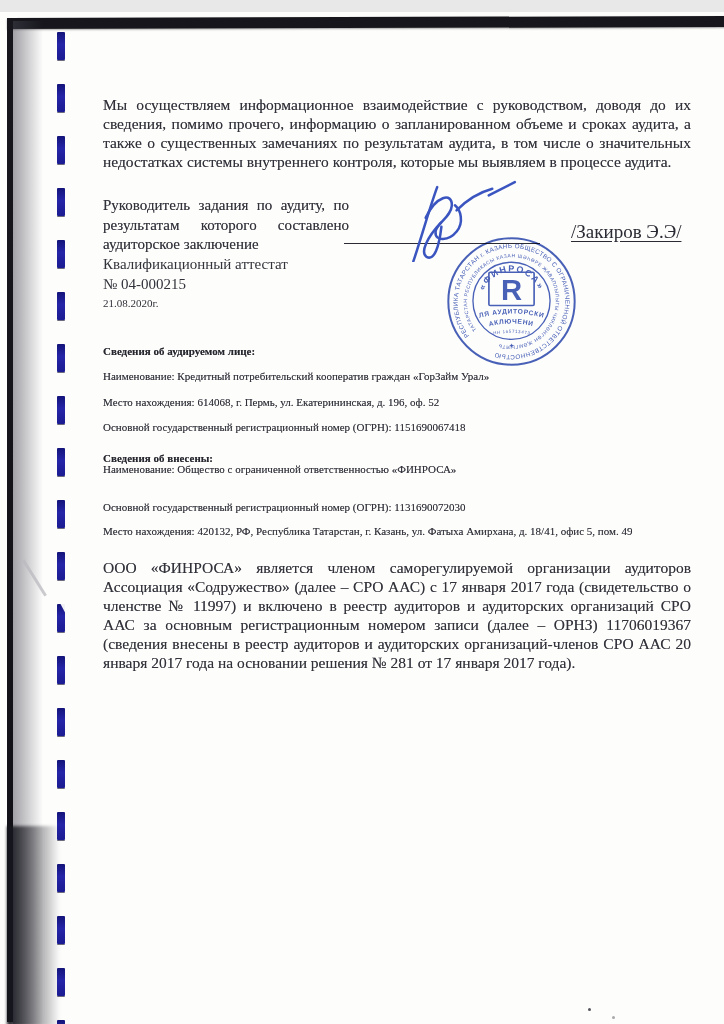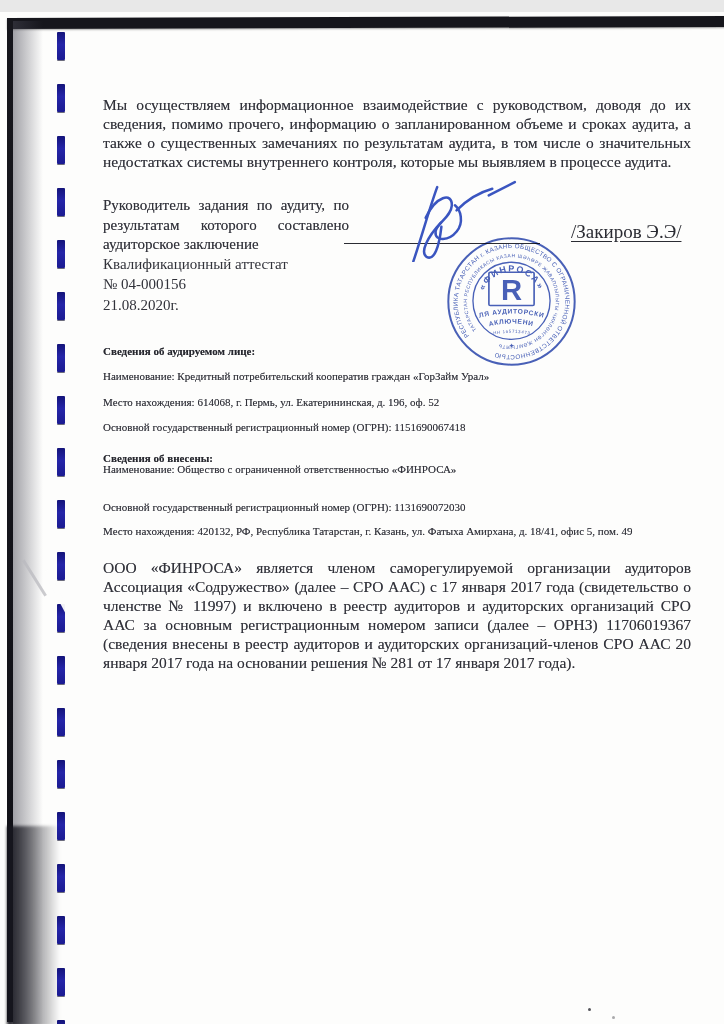--- a/index.html
+++ b/index.html
@@ -21,21 +21,21 @@
   .scratch-white{position:absolute;left:55px;top:556px;width:5px;height:50px;background:#fdfdfc;opacity:.95;transform:rotate(-28deg);z-index:6;}
   .speck{position:absolute;width:3px;height:3px;border-radius:50%;background:#55555c;}
   
   .para{position:absolute;left:103px;width:588px;margin:0;text-align:justify;
     font-size:15.5px;line-height:19px;color:#31323a;text-shadow:0 0 .5px rgba(49,50,58,.55);}
   .tline{position:absolute;left:103px;width:592px;font-size:11px;line-height:19px;color:#31323a;text-shadow:0 0 .5px rgba(49,50,58,.55);}
   .just{text-align:justify;}
   .bold{font-weight:bold;color:#26272e;}
   .sig-role{position:absolute;left:103px;top:184px;width:246px;text-align:justify;font-size:15px;line-height:19.5px;color:#31323a;text-shadow:0 0 .5px rgba(49,50,58,.55);}
   .attest{position:absolute;left:103px;top:243px;font-size:15px;line-height:19.5px;color:#31323a;}
-  .sig-date{position:absolute;left:103px;top:285px;font-size:15px;color:#31323a;}
+  .sig-date{position:absolute;left:103px;top:285px;font-size:11px;color:#31323a;}
   .sig-line{position:absolute;left:344px;top:210px;width:196px;height:21px;border-bottom:1.6px solid #2b2c33;}
   .sig-name{position:absolute;left:571px;top:209px;font-size:19px;color:#2b2c33;text-decoration:underline;text-underline-offset:3px;}
   .sig-svg{position:absolute;left:392px;top:166px;width:148px;height:84px;z-index:4;}
   .stamp{position:absolute;left:445px;top:223px;width:133px;height:133px;z-index:3;mix-blend-mode:multiply;opacity:.9;}
   .stamp text{font-family:"Liberation Sans", sans-serif;}
 </style>
 </head>
 <body>
 
 <div class="screen">
@@ -83,21 +83,21 @@
       <path d="M46 44 C42 62 36 76 29 71 C23 66 32 52 46 40"></path>
       <path d="M62 30 C74 20 86 15 98 13"></path>
       <path d="M94 19 L120 9"></path>
     </g>
   </svg>
 
   <div class="sig-name">/Закиров Э.Э/</div>
 
   <div class="attest">
     <div>Квалификационный аттестат</div>
-    <div>№ 04-000156</div>
+    <div>№ 04-000215</div>
   </div>
   <div class="sig-date">21.08.2020г.</div>
 
   <svg class="stamp" viewBox="0 0 200 200">
     <defs>
       <path id="ringOuter" d="M 36.3 151.6 A 82 82 0 0 1 163.7 48.4 A 82 82 0 0 1 36.3 151.6" fill="none"></path>
       <path id="ringInner" d="M 47.2 142.8 A 68 68 0 0 1 152.8 57.2 A 68 68 0 0 1 47.2 142.8" fill="none"></path>
       <path id="companyArc" d="M 57.5 87.6 A 44 44 0 0 1 142.5 87.6" fill="none"></path>
       <path id="purpose1Arc" d="M 54 124 Q 100 112 146 124" fill="none"></path>
       <path id="purpose2Arc" d="M 64 138 Q 100 128 136 138" fill="none"></path>

